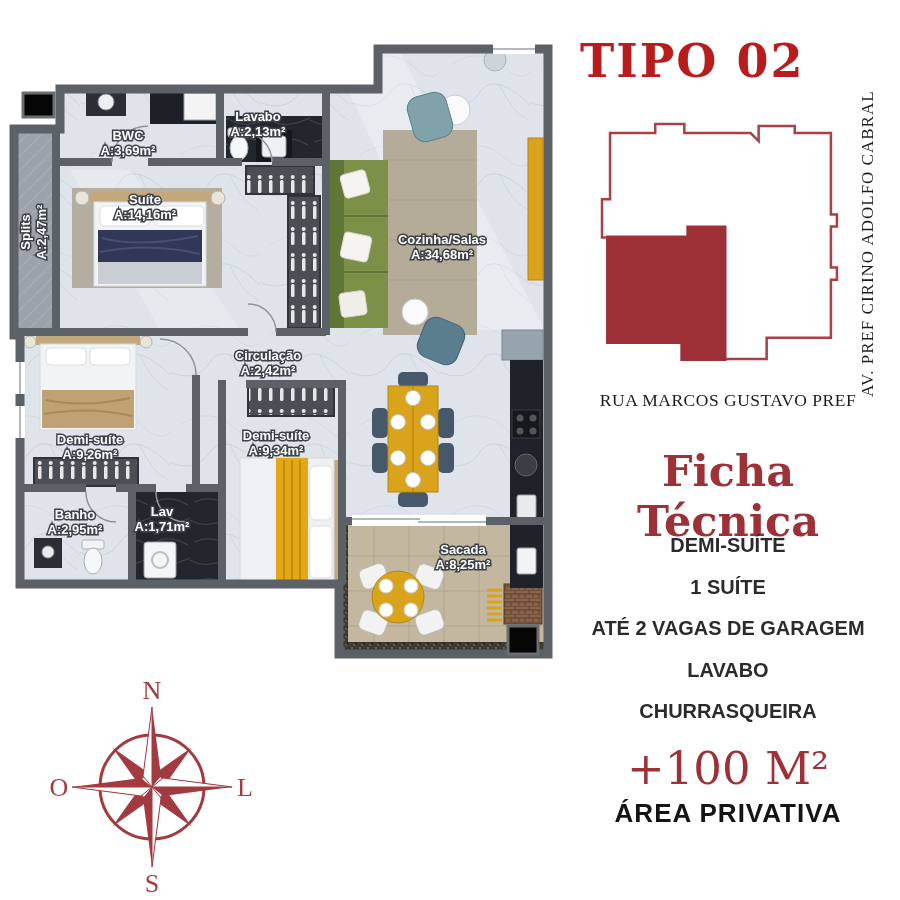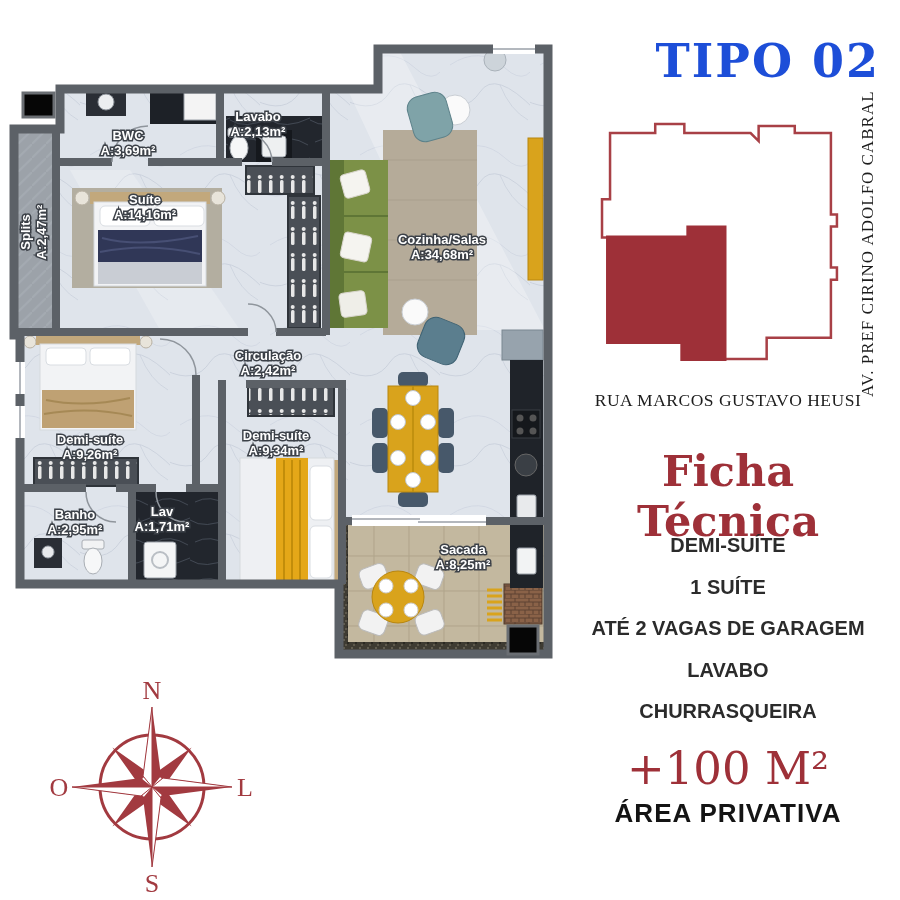--- a/index.html
+++ b/index.html
@@ -1,22 +1,22 @@
 <!DOCTYPE html>
 <html><head>
 <meta charset="utf-8">
 <style>
   html,body{margin:0;padding:0;background:#fff;}
   .page{position:relative;width:900px;height:900px;background:#ffffff;overflow:hidden;
         font-family:"Liberation Sans",sans-serif;}
   .abs{position:absolute;}
   
-  .title{left:580px;top:34px;width:300px;text-align:right;
+  .title{left:580px;top:34px;width:300px;text-align:left;
          font-family:"DejaVu Serif",serif;font-weight:bold;font-size:46px;
-         letter-spacing:2px;color:#1d4ed8;}
+         letter-spacing:2px;color:#b91c1c;}
   .map-wrap{left:598px;top:116px;width:256px;height:258px;}
   .street-v{left:848px;top:104px;width:40px;height:280px;display:flex;align-items:center;justify-content:center;
             writing-mode:vertical-rl;transform:rotate(180deg);
             font-family:"Liberation Serif",serif;font-size:17px;letter-spacing:1px;color:#1c1c1c;white-space:nowrap;}
   .street-h{left:568px;top:390px;width:320px;text-align:center;
             font-family:"Liberation Serif",serif;font-size:17.5px;letter-spacing:.5px;color:#1c1c1c;}
   .ficha-h{left:568px;top:446px;width:320px;text-align:center;
            font-family:"DejaVu Serif",serif;font-weight:bold;font-size:43px;color:#9e3038;}
   .features{left:568px;top:524px;width:320px;text-align:center;color:#2b2b2b;}
   .features .feat{font-size:21px;font-weight:bold;letter-spacing:0px;line-height:41.5px;
@@ -315,21 +315,21 @@
   <div class="abs title">TIPO 02</div>
 
   <div class="abs map-wrap">
     <svg width="256" height="258" viewBox="0 0 255 255">
       <path d="M12,16 H57 V7 H86 V16 H152 L160,24 V9 H196 V16 H232 V97 H238 V109 H232 V150 H238 V162 H232 V220 H168 V241 H100 V220 H12 V120 H4 V82 H12 Z" fill="#ffffff" stroke="#a84046" stroke-width="2.5"></path>
       <path d="M8,118 H88 V108 H128 V243 H82 V226 H8 Z" fill="#9e3038"></path>
     </svg>
   </div>
 
   <div class="abs street-v">AV. PREF CIRINO ADOLFO CABRAL</div>
-  <div class="abs street-h">RUA MARCOS GUSTAVO HEUSI</div>
+  <div class="abs street-h">RUA MARCOS GUSTAVO PREF</div>
 
   <div class="abs ficha-h">Ficha Técnica</div>
 
   <div class="abs features">
     <div class="feat">DEMI-SUÍTE</div>
     <div class="feat">1 SUÍTE</div>
     <div class="feat">ATÉ 2 VAGAS DE GARAGEM</div>
     <div class="feat">LAVABO</div>
     <div class="feat">CHURRASQUEIRA</div>
   </div>

